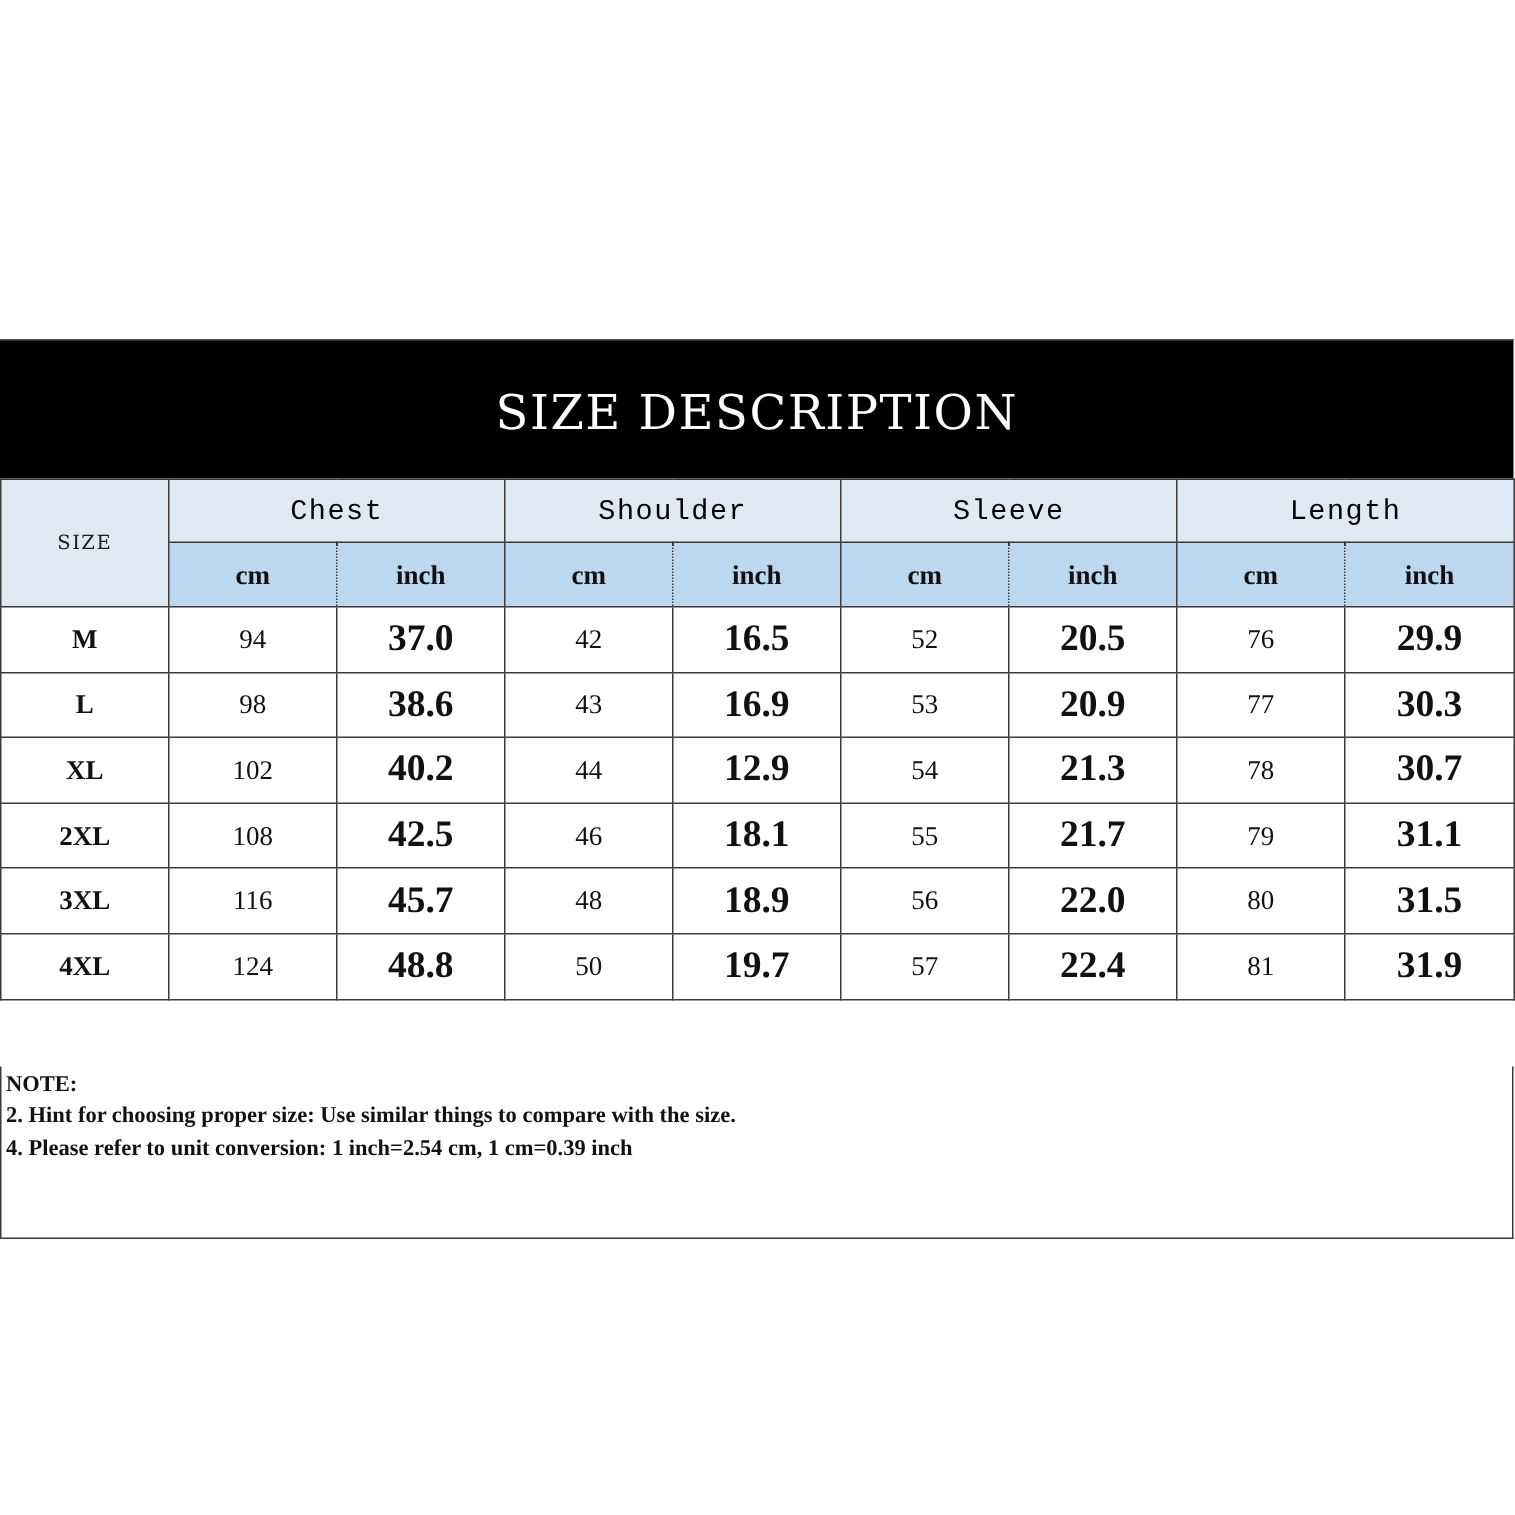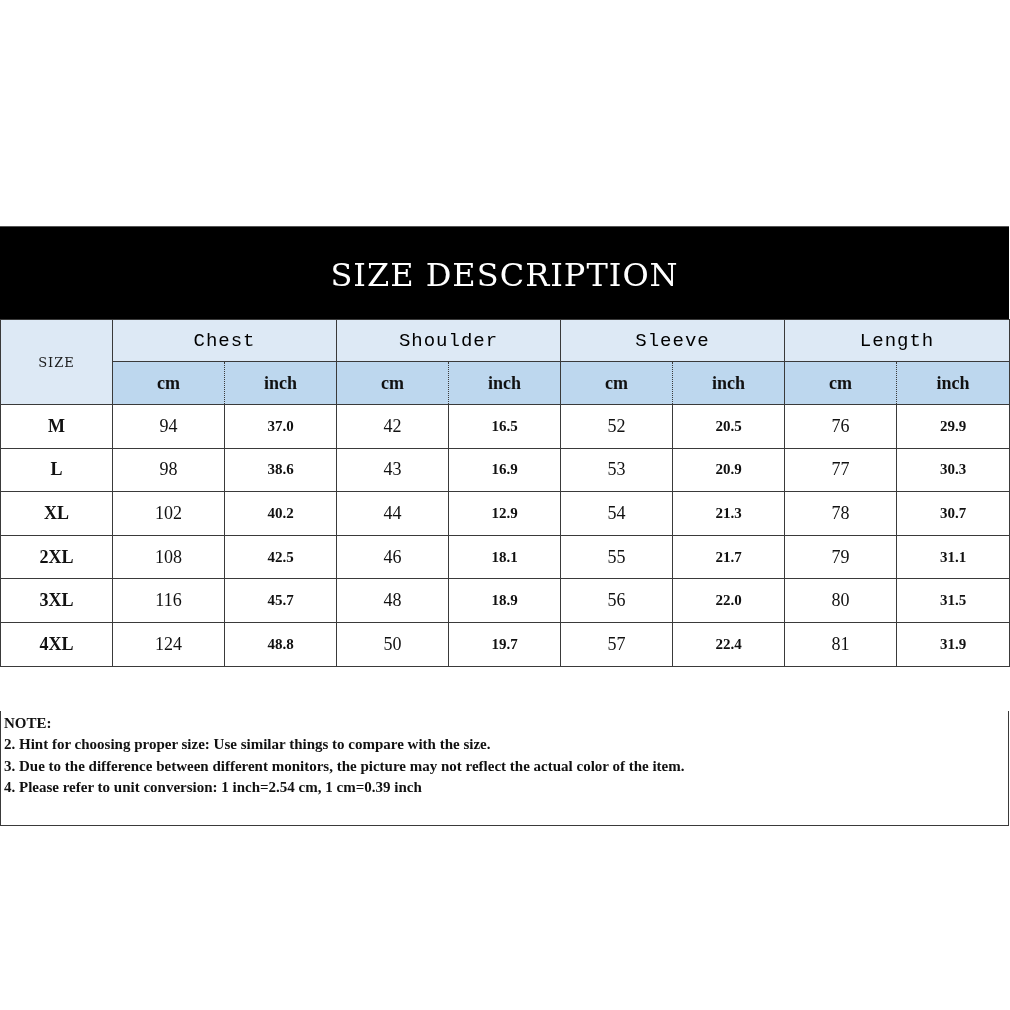--- a/index.html
+++ b/index.html
@@ -83,21 +83,21 @@
       font-family: "Liberation Serif", "DejaVu Serif", serif;
       font-size: 18px;
       color: #111;
       background: #ffffff;
     }
     td.cell.size-label {
       font-weight: bold;
     }
     td.cell.inch-val {
       font-weight: bold;
-      font-size: 15px;
+      font-size: 25px;
     }
     .note-box {
       border: 1.5px solid #3a3a3a;
       border-top: none;
       height: 115px;
       box-sizing: border-box;
       padding: 2px 0 0 3px;
       font-family: "Liberation Serif", "DejaVu Serif", serif;
       font-weight: bold;
       font-size: 15px;
@@ -214,18 +214,17 @@
           <td class="cell inch-val">22.4</td>
           <td class="cell">81</td>
           <td class="cell inch-val">31.9</td>
         </tr>
       </tbody>
     </table>
 
     <div class="note-box">
       <div class="note-line">NOTE:</div>
       <div class="note-line">2. Hint for choosing proper size: Use similar things to compare with the size.</div>
-      <div class="note-line">3. Due to the difference between different monitors, the picture may not reflect the actual color of the item.</div>
       <div class="note-line">4. Please refer to unit conversion: 1 inch=2.54 cm, 1 cm=0.39 inch</div>
     </div>
 
   </div>
 </div>
 
 </body></html>

